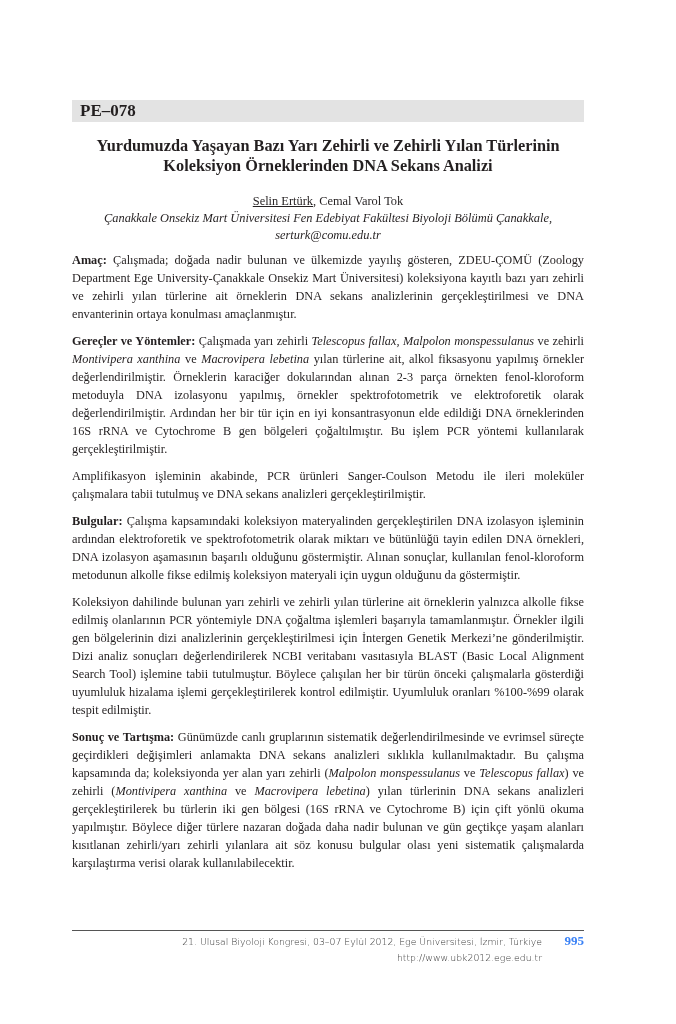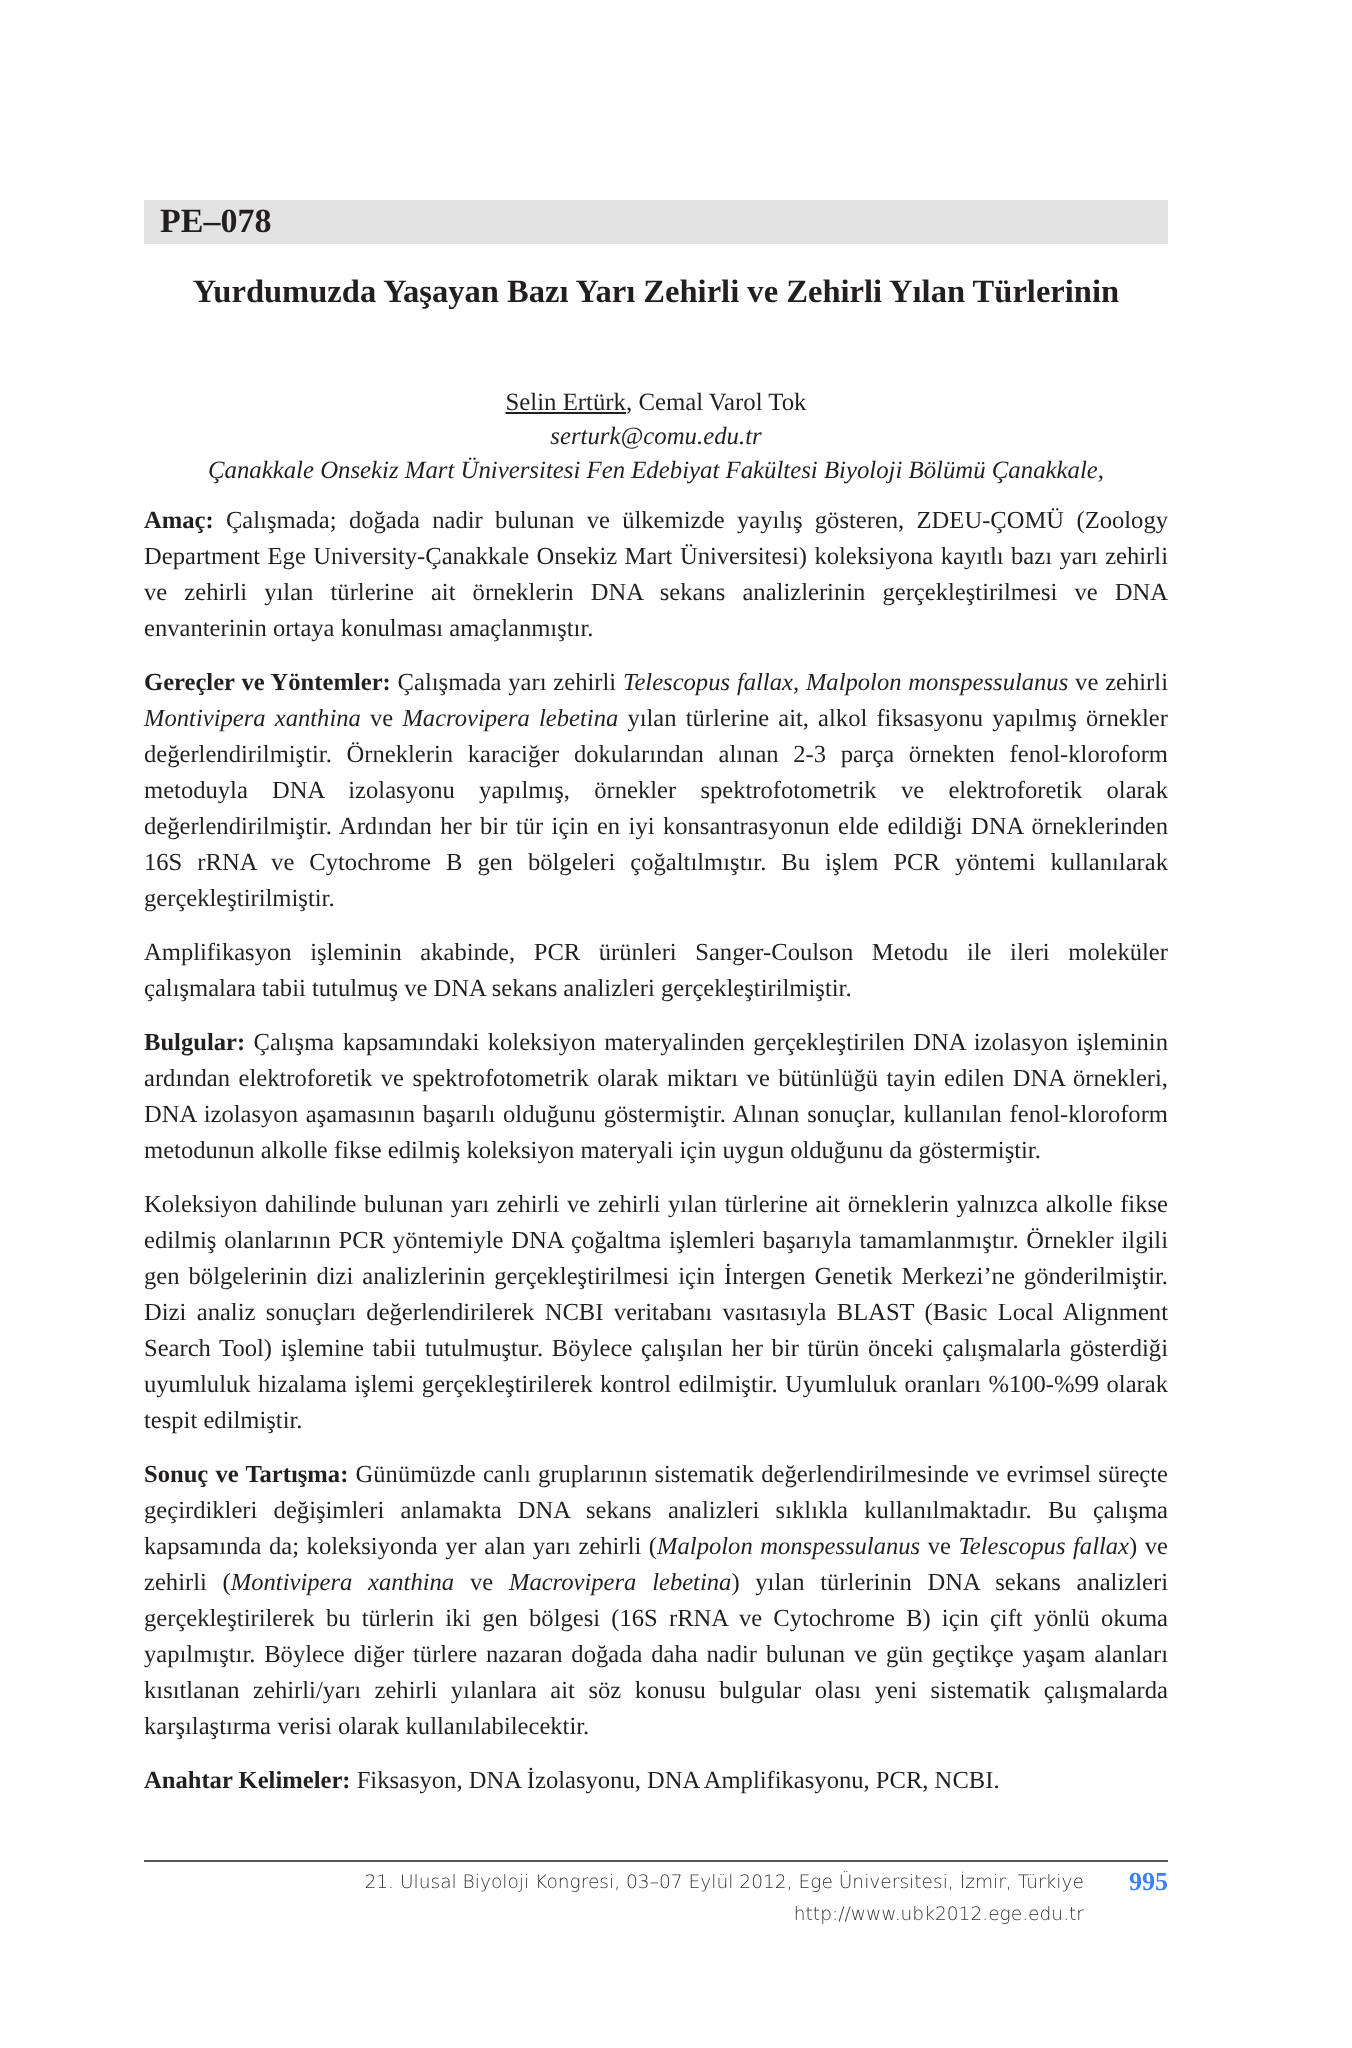--- a/index.html
+++ b/index.html
@@ -22,42 +22,42 @@
 </head>
 <body>
 
 <div class="page">
   <div class="code-bar">
     <span>PE–078</span>
   </div>
 
   <div class="title">
     <div>Yurdumuzda Yaşayan Bazı Yarı Zehirli ve Zehirli Yılan Türlerinin</div>
+    <div>Koleksiyon Örneklerinden DNA Sekans Analizi</div>
   </div>
 
   <div class="authors">
     <div><span class="u">Selin Ertürk</span><span>, </span><span>Cemal Varol Tok</span></div>
+    <div class="affil">Çanakkale Onsekiz Mart Üniversitesi Fen Edebiyat Fakültesi Biyoloji Bölümü Çanakkale,</div>
     <div class="affil">serturk@comu.edu.tr</div>
-    <div class="affil">Çanakkale Onsekiz Mart Üniversitesi Fen Edebiyat Fakültesi Biyoloji Bölümü Çanakkale,</div>
   </div>
 
   <div class="body">
     <p><b>Amaç:</b><span> Çalışmada; doğada nadir bulunan ve ülkemizde yayılış gösteren, ZDEU-ÇOMÜ (Zoology Department Ege University-Çanakkale Onsekiz Mart Üniversitesi) koleksiyona kayıtlı bazı yarı zehirli ve zehirli yılan türlerine ait örneklerin DNA sekans analizlerinin gerçekleştirilmesi ve DNA envanterinin ortaya konulması amaçlanmıştır.</span></p>
 
     <p><b>Gereçler ve Yöntemler:</b><span> Çalışmada yarı zehirli </span><i>Telescopus fallax, Malpolon monspessulanus</i><span> ve zehirli </span><i>Montivipera xanthina</i><span> ve </span><i>Macrovipera lebetina</i><span> yılan türlerine ait, alkol fiksasyonu yapılmış örnekler değerlendirilmiştir. Örneklerin karaciğer dokularından alınan 2-3 parça örnekten fenol-kloroform metoduyla DNA izolasyonu yapılmış, örnekler spektrofotometrik ve elektroforetik olarak değerlendirilmiştir. Ardından her bir tür için en iyi konsantrasyonun elde edildiği DNA örneklerinden 16S rRNA ve Cytochrome B gen bölgeleri çoğaltılmıştır. Bu işlem PCR yöntemi kullanılarak gerçekleştirilmiştir.</span></p>
 
     <p>Amplifikasyon işleminin akabinde, PCR ürünleri Sanger-Coulson Metodu ile ileri moleküler çalışmalara tabii tutulmuş ve DNA sekans analizleri gerçekleştirilmiştir.</p>
 
     <p><b>Bulgular:</b><span> Çalışma kapsamındaki koleksiyon materyalinden gerçekleştirilen DNA izolasyon işleminin ardından elektroforetik ve spektrofotometrik olarak miktarı ve bütünlüğü tayin edilen DNA örnekleri, DNA izolasyon aşamasının başarılı olduğunu göstermiştir. Alınan sonuçlar, kullanılan fenol-kloroform metodunun alkolle fikse edilmiş koleksiyon materyali için uygun olduğunu da göstermiştir.</span></p>
 
     <p>Koleksiyon dahilinde bulunan yarı zehirli ve zehirli yılan türlerine ait örneklerin yalnızca alkolle fikse edilmiş olanlarının PCR yöntemiyle DNA çoğaltma işlemleri başarıyla tamamlanmıştır. Örnekler ilgili gen bölgelerinin dizi analizlerinin gerçekleştirilmesi için İntergen Genetik Merkezi’ne gönderilmiştir. Dizi analiz sonuçları değerlendirilerek NCBI veritabanı vasıtasıyla BLAST (Basic Local Alignment Search Tool) işlemine tabii tutulmuştur. Böylece çalışılan her bir türün önceki çalışmalarla gösterdiği uyumluluk hizalama işlemi gerçekleştirilerek kontrol edilmiştir. Uyumluluk oranları %100-%99 olarak tespit edilmiştir.</p>
 
     <p><b>Sonuç ve Tartışma:</b><span> Günümüzde canlı gruplarının sistematik değerlendirilmesinde ve evrimsel süreçte geçirdikleri değişimleri anlamakta DNA sekans analizleri sıklıkla kullanılmaktadır. Bu çalışma kapsamında da; koleksiyonda yer alan yarı zehirli (</span><i>Malpolon monspessulanus</i><span> ve </span><i>Telescopus fallax</i><span>) ve zehirli (</span><i>Montivipera xanthina</i><span> ve </span><i>Macrovipera lebetina</i><span>) yılan türlerinin DNA sekans analizleri gerçekleştirilerek bu türlerin iki gen bölgesi (16S rRNA ve Cytochrome B) için çift yönlü okuma yapılmıştır. Böylece diğer türlere nazaran doğada daha nadir bulunan ve gün geçtikçe yaşam alanları kısıtlanan zehirli/yarı zehirli yılanlara ait söz konusu bulgular olası yeni sistematik çalışmalarda karşılaştırma verisi olarak kullanılabilecektir.</span></p>
 
-    <p><b>Anahtar Kelimeler:</b><span> Fiksasyon, DNA İzolasyonu, DNA Amplifikasyonu, PCR, NCBI.</span></p>
   </div>
 
   <div class="rule"></div>
   <div class="footer">
     <div>21. Ulusal Biyoloji Kongresi, 03–07 Eylül 2012, Ege Üniversitesi, İzmir, Türkiye</div>
     <div>http://www.ubk2012.ege.edu.tr</div>
   </div>
   <div class="pagenum">995</div>
 </div>
 

